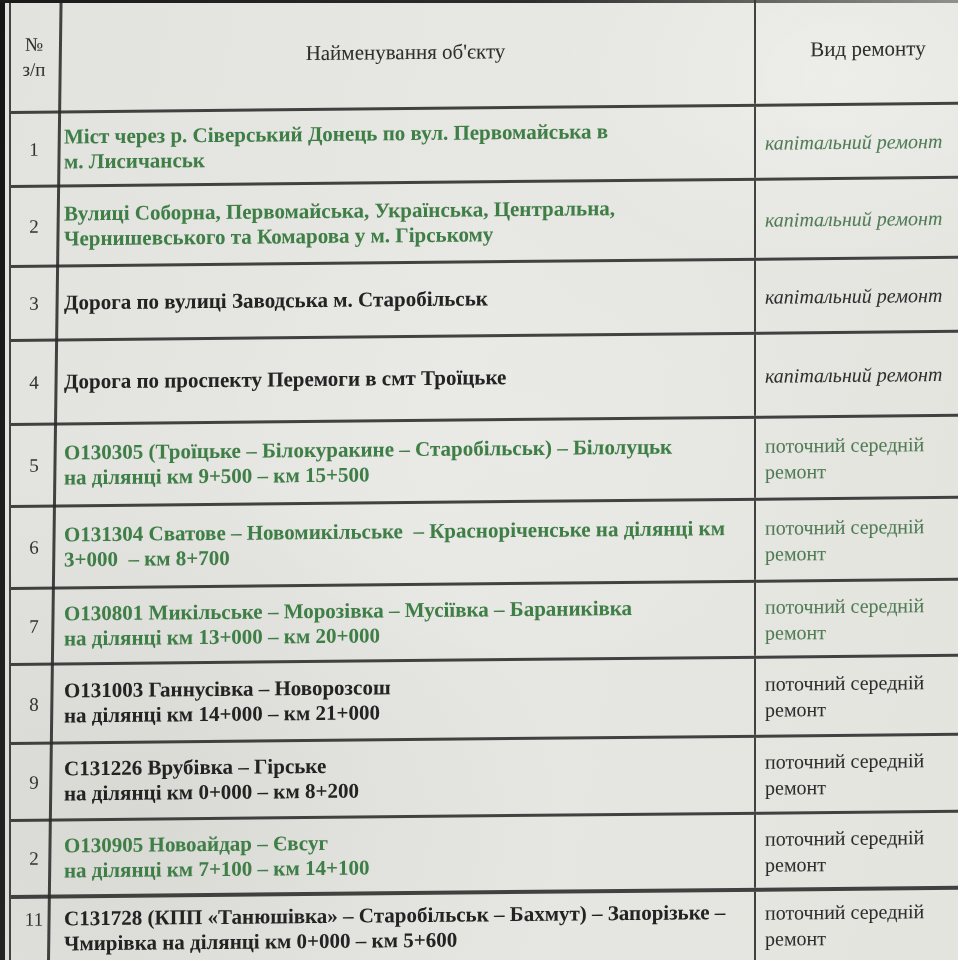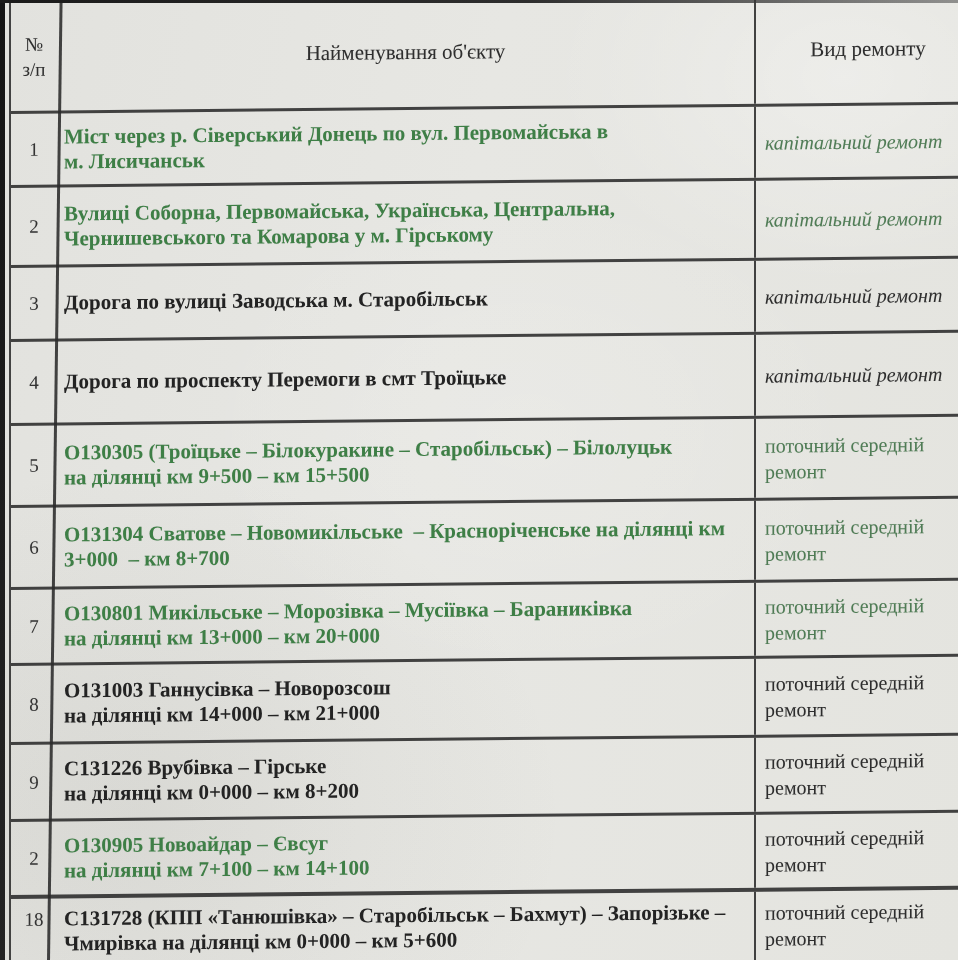--- a/index.html
+++ b/index.html
@@ -217,21 +217,21 @@
             <div class="line">на ділянці км 7+100 – км 14+100</div>
           </div>
     <div class="cell repair rep-black">
             <div class="line">поточний середній</div>
             <div class="line">ремонт</div>
           </div>
   </div>
 
   <div class="row">
     <div class="cell num">
-            <div class="line">18</div>
+            <div class="line">11</div>
           </div>
     <div class="cell name txt-black">
             <div class="line">С131728 (КПП «Танюшівка» – Старобільськ – Бахмут) – Запорізьке –</div>
             <div class="line">Чмирівка на ділянці км 0+000 – км 5+600</div>
           </div>
     <div class="cell repair rep-black">
             <div class="line">поточний середній</div>
             <div class="line">ремонт</div>
           </div>
   </div>

